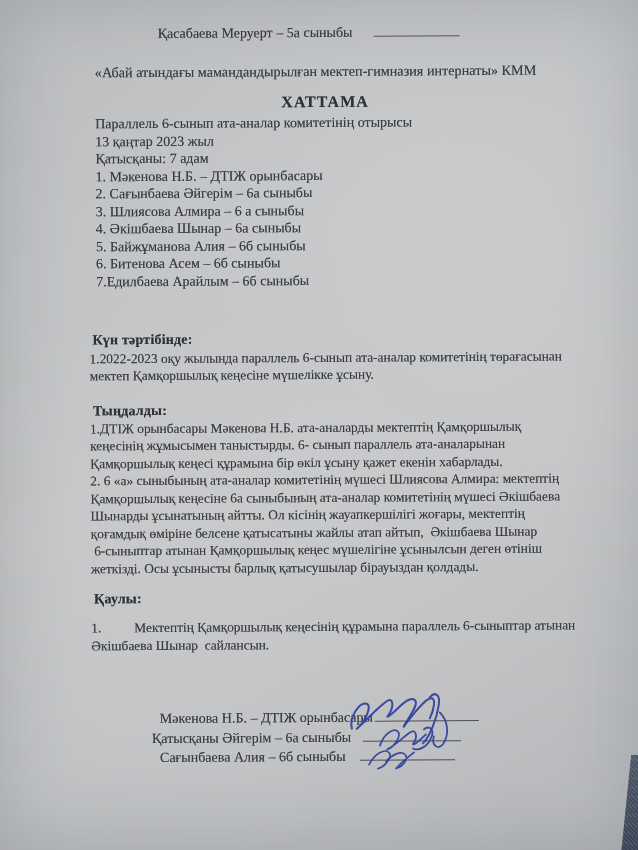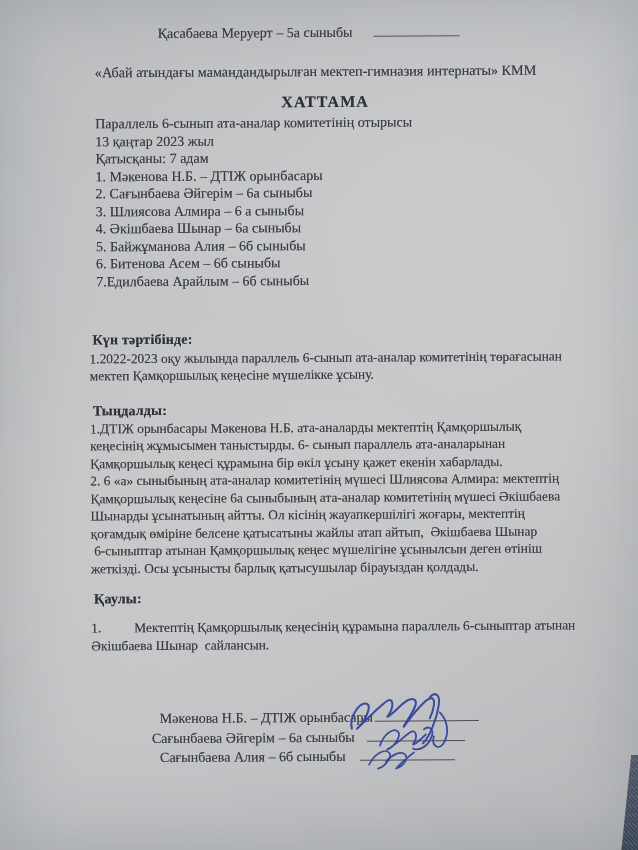--- a/index.html
+++ b/index.html
@@ -130,21 +130,21 @@
     <div class="para res-body">
       <div class="line"><span class="res-num">1.</span><span>Мектептің Қамқоршылық кеңесінің құрамына параллель 6-сыныптар атынан</span></div>
       <div class="line">Әкішбаева Шынар  сайлансын.</div>
     </div>
 
     <div class="sig-block">
       <div class="sig-row">
         <span class="sig-label">Мәкенова Н.Б. – ДТІЖ орынбасары</span><span class="sig-line"></span>
       </div>
       <div class="sig-row">
-        <span class="sig-label">Сағынбаева Әйгерім – 6а сыныбы</span><span class="sig-line"></span>
+        <span class="sig-label">Қатысқаны Әйгерім – 6а сыныбы</span><span class="sig-line"></span>
       </div>
       <div class="sig-row">
         <span class="sig-label">Сағынбаева Алия – 6б сыныбы</span><span class="sig-line"></span>
       </div>
 
       <svg class="sig-ink sig1" width="122" height="62" viewBox="0 0 122 62">
         <path d="M10,38 C7,26 18,11 25,13 C31,15 23,31 15,38 C27,27 39,14 46,10 C52,7 52,17 47,24 C42,30 51,23 58,16 C65,9 72,6 74,11 C76,16 66,28 62,36" stroke-width="2"></path>
         <path d="M62,36 C72,23 83,9 89,8 C95,7 92,20 88,28 M88,7 C93,1 99,4 97,15 C95,28 88,46 81,53" stroke-width="2"></path>
         <path d="M98,22 C106,30 108,44 101,54 C96,60 89,55 92,46" stroke-width="1.8"></path>
       </svg>

